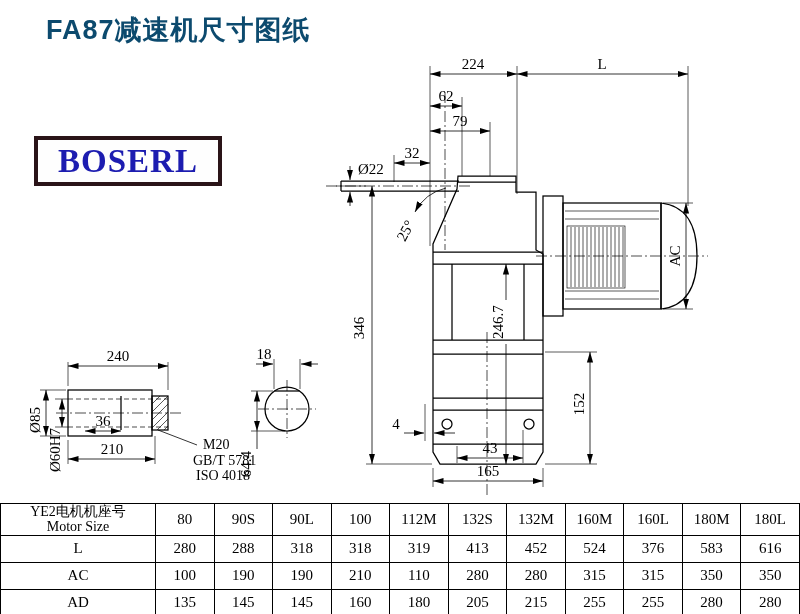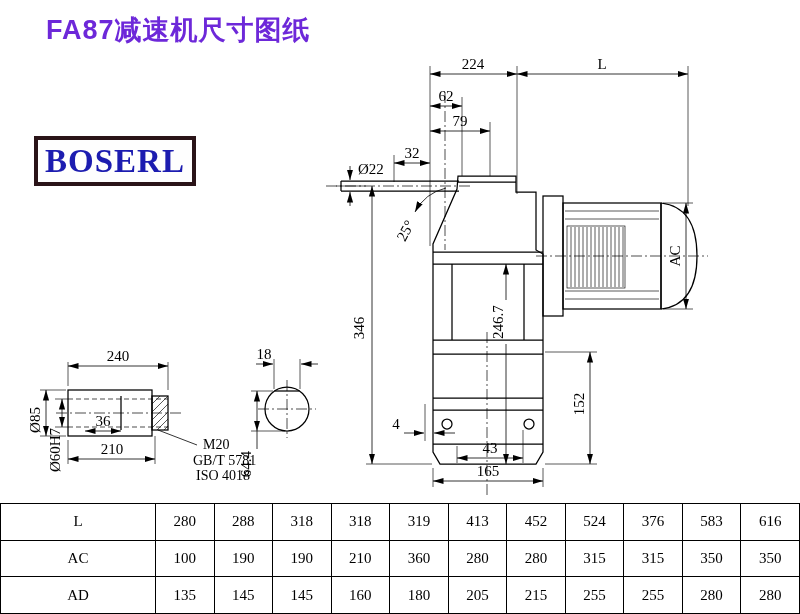--- a/index.html
+++ b/index.html
@@ -2,23 +2,23 @@
 <html><head>
 <meta charset="utf-8">
 <style>
   * { margin:0; padding:0; box-sizing:border-box; }
   html,body { width:800px; height:614px; }
   body { background:#ffffff; position:relative; overflow:hidden;
          font-family:"Liberation Serif", serif; color:#000; }
 
   .page-title { position:absolute; left:46px; top:12px;
     font-family:"Liberation Sans", sans-serif; font-weight:700;
-    font-size:27px; letter-spacing:1px; color:#6d28d9; }
-
-  .logo-box { position:absolute; left:34px; top:136px; width:162px; height:50px;
+    font-size:27px; letter-spacing:1px; color:#0c4a6e; }
+
+  .logo-box { position:absolute; left:34px; top:136px; width:188px; height:50px;
     border:4px solid #2a1418; background:#fefefe;
     display:flex; align-items:center; justify-content:center; }
   .logo-text { font-family:"Liberation Serif", serif; font-weight:700;
     font-size:33px; color:#1c1cb0; letter-spacing:1px; }
 
   svg.drawing { position:absolute; left:0; top:0; }
   .outline { stroke:#000; stroke-width:1.25; fill:none; }
   .thin    { stroke:#000; stroke-width:0.65; fill:none; }
   .dimline { stroke:#000; stroke-width:0.8;  fill:none; }
   .cl      { stroke:#000; stroke-width:0.7; fill:none; stroke-dasharray:11 3 2 3; }
@@ -234,41 +234,58 @@
       <col>
       <col>
       <col>
       <col>
       <col>
       <col>
       <col>
       <col>
   </colgroup>
   <tbody>
+    <tr class="hrow">
+      <td class="hdr">
+        <div>YE2电机机座号</div>
+        <div>Motor Size</div>
+      </td>
+      <td>80</td>
+      <td>90S</td>
+      <td>90L</td>
+      <td>100</td>
+      <td>112M</td>
+      <td>132S</td>
+      <td>132M</td>
+      <td>160M</td>
+      <td>160L</td>
+      <td>180M</td>
+      <td>180L</td>
+    </tr>
     <tr>
       <td>L</td>
       <td>280</td>
       <td>288</td>
       <td>318</td>
       <td>318</td>
       <td>319</td>
       <td>413</td>
       <td>452</td>
       <td>524</td>
       <td>376</td>
       <td>583</td>
       <td>616</td>
     </tr>
     <tr>
       <td>AC</td>
       <td>100</td>
       <td>190</td>
       <td>190</td>
       <td>210</td>
-      <td>360</td>
+      <td>110</td>
       <td>280</td>
       <td>280</td>
       <td>315</td>
       <td>315</td>
       <td>350</td>
       <td>350</td>
     </tr>
     <tr>
       <td>AD</td>
       <td>135</td>

